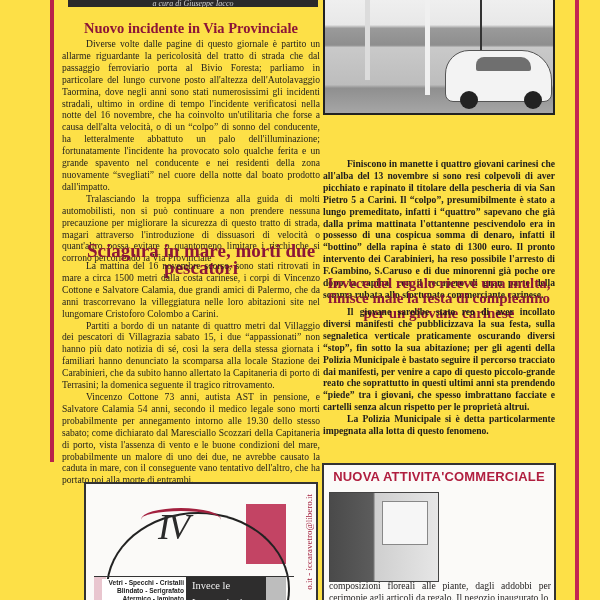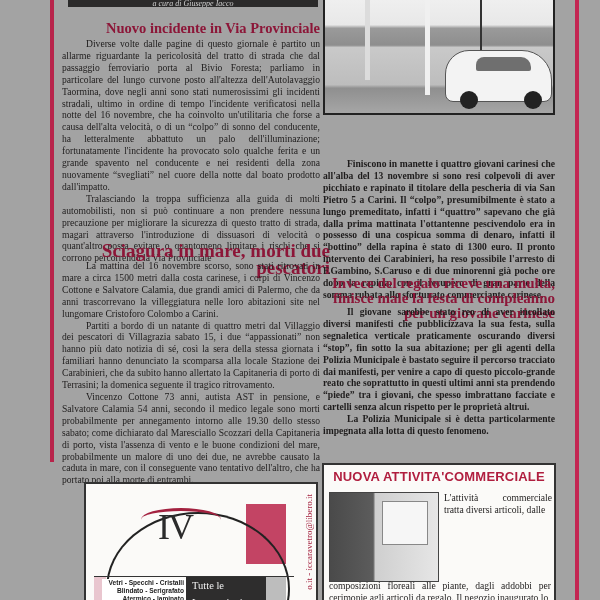--- a/index.html
+++ b/index.html
@@ -2,36 +2,36 @@
 <html><head>
 <meta charset="utf-8">
 <style>
   html, body { margin: 0; padding: 0; }
   body {
     width: 600px; height: 600px; overflow: hidden; position: relative;
     background: #f7f6f4;
     font-family: "Liberation Serif", serif;
     color: #1e1c1c;
   }
-  .page { position: absolute; inset: 0; background: #a3a3a3; }
+  .page { position: absolute; inset: 0; background: #fde047; }
   .left-rule {
     position: absolute; left: 50px; top: 0; width: 4px; height: 462px;
     background: #b8234a;
   }
   .right-rule {
     position: absolute; left: 575px; top: 0; width: 4px; height: 600px;
     background: #c32652;
   }
   .top-banner {
     position: absolute; left: 68px; top: 0; width: 250px; height: 7px;
     background: #2b2a2a; color: #cfcfcf; font-size: 8px; line-height: 7px;
     text-align: center; font-style: italic; overflow: hidden;
   }
   .headline {
-    color: #8c1638; font-weight: bold; text-align: right;
+    color: #8c1638; font-weight: bold; text-align: center;
     font-family: "Liberation Serif", serif;
   }
   .col-left { position: absolute; left: 62px; width: 258px; }
   .col-right { position: absolute; left: 323px; width: 232px; font-weight: bold; }
   p {
     margin: 0; font-size: 9.6px; line-height: 11.9px; text-align: justify;
     text-indent: 24px;
   }
 
   .h1 { position: absolute; left: 62px; top: 20px; width: 258px; font-size: 14.5px; line-height: 17px; }
@@ -90,21 +90,21 @@
     position: absolute; left: 20px; top: 28px; width: 180px; height: 150px;
     border: 2px solid #222; border-radius: 50%; border-bottom-color: transparent;
   }
   .logo-arc-red {
     position: absolute; left: 55px; top: 24px; width: 80px; height: 20px;
     border-top: 3px solid #a3213f; border-radius: 50% 50% 0 0;
   }
   .logo-block-red { position:absolute; left:160px; top:20px; width:40px; height:60px; background:#b8234a; opacity:0.85; }
   .logo-initials {
     position: absolute; left: 72px; top: 22px; font-family: "Liberation Serif", serif;
-    font-size: 36px; color: #2b2b2b; letter-spacing: -2px;
+    font-style: italic; font-size: 36px; color: #2b2b2b; letter-spacing: -2px;
   }
   .logo-name {
     position: absolute; left: 34px; top: 58px; font-family: "Liberation Serif", serif;
     font-size: 27px; color: #222;
   }
   .logo-line { position: absolute; left: 8px; top: 92px; width: 200px; height: 1px; background: #333; }
   .logo-services {
     position: absolute; left: 16px; top: 95px; width: 82px; text-align: right;
     font-family: "Liberation Sans", sans-serif; font-weight: bold; font-size: 6.6px; line-height: 8px; color: #222;
     background: #fff; padding-right: 2px;
@@ -167,33 +167,32 @@
     <div class="logo-initials">IV</div>
     <div class="logo-line"></div>
     <div class="logo-pink"></div>
     <div class="logo-services">
       <div>Vetri - Specchi - Cristalli</div>
       <div>Blindato - Serigrafato</div>
       <div>Atermico - laminato</div>
 
     </div>
     <div class="logo-dark">
-      <div>Tutte le</div>
+      <div>Invece le</div>
       <div>Lavorazioni</div>
     </div>
     <div class="logo-grey"></div>
     <div class="email">o.it - iccaravetro@libero.it</div>
   </div>
 
   <div class="box-ad">
     <div class="ad-title">NUOVA ATTIVITA'COMMERCIALE</div>
     <div class="shop-photo">
       <div class="sign"></div>
     </div>
     <div class="side-text">
-      <p>L'attività commerciale tratta diversi articoli, dalle</p>
     </div>
     <div class="bottom-text">
       <p>composizioni floreali alle piante, dagli addobbi per cerimonie agli articoli da regalo. Il negozio inaugurato lo</p>
     </div>
   </div>
 
 </div>
 
 </body></html>

